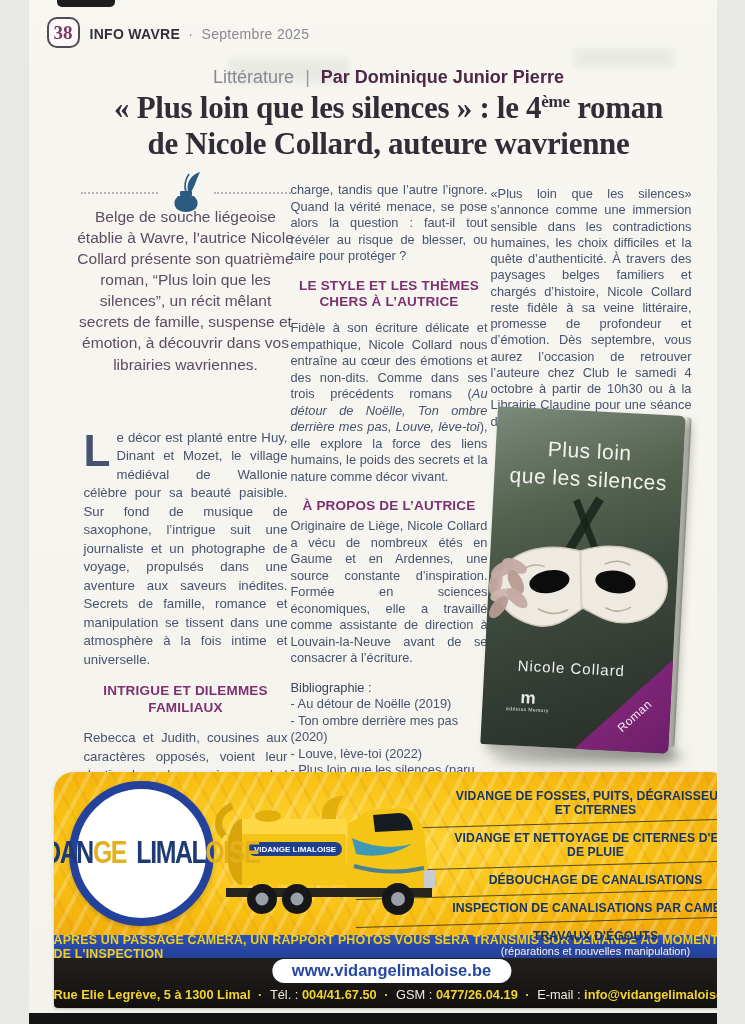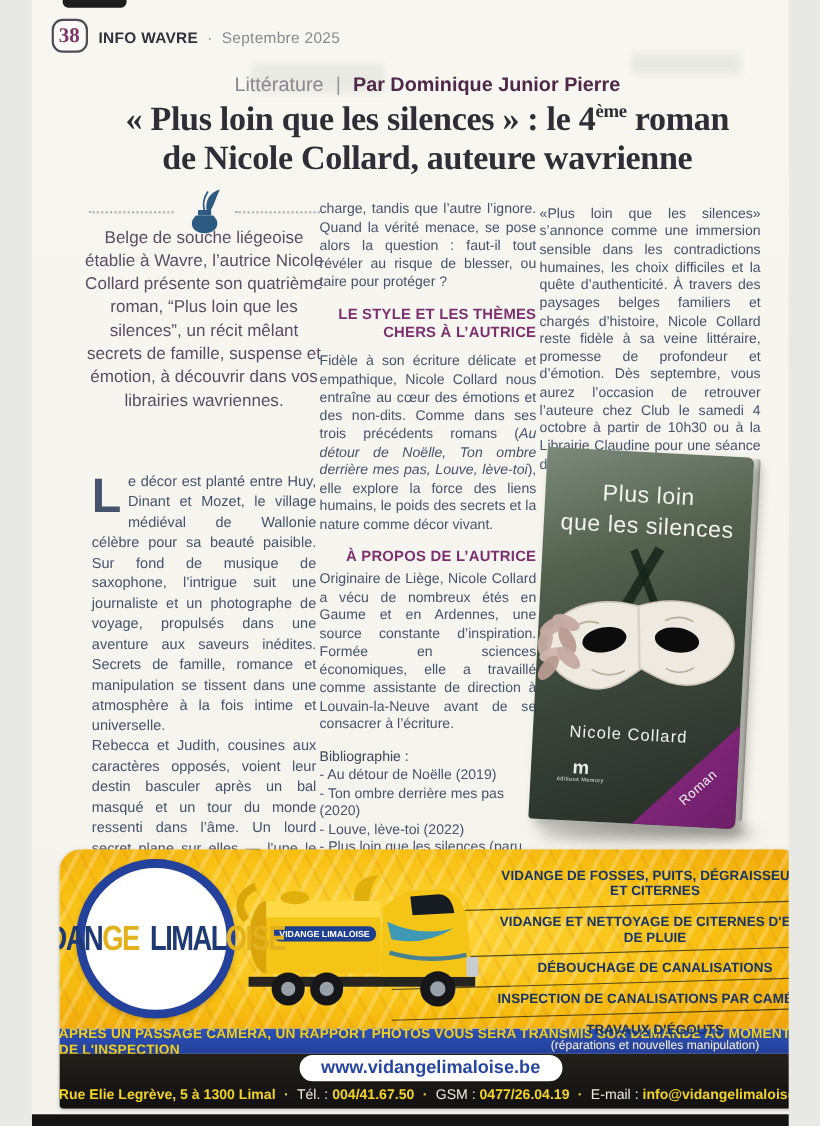--- a/index.html
+++ b/index.html
@@ -45,21 +45,21 @@
   .ink-row svg { flex:0 0 auto; }
 
   
   .lede { position:absolute; left:46px; top:206px; width:222px; text-align:center;
     font-size:15.5px; line-height:1.36; color:#5d4c63; font-weight:500; }
   .col { position:absolute; text-align:justify; color:#47536d; }
   .col p { text-align:justify; }
   .col-left  { left:55px;  top:429px; width:204px; font-size:13.2px; line-height:1.4; }
   .col-mid   { left:262px; top:182px; width:197px; font-size:12.8px; line-height:1.29; }
   .col-right { left:462px; top:186px; width:201px; font-size:12.8px; line-height:1.27; }
-  .sec-head { text-align:right; color:#7d3070; font-weight:700; font-size:13.5px; line-height:1.25;
+  .sec-head { text-align:center; color:#7d3070; font-weight:700; font-size:13.5px; line-height:1.25;
     letter-spacing:.2px; margin:14px 0 12px; }
   .col-mid .sec-head { margin:13px 0 9px; }
   .dropcap { float:left; font-size:44px; line-height:.8; font-weight:700; color:#47536d; padding:4px 6px 0 0; }
   .btitle { font-style:italic; }
   .biblio { margin-top:13px; text-align:left; }
   .biblio .bt { font-weight:400; color:#3c4557; }
   .biblio div { text-align:left; }
 
   
   .book-wrap { position:absolute; left:452px; top:399px; width:218px; height:368px; }
@@ -160,20 +160,21 @@
       <rect x="13" y="19" width="12" height="5" rx="1" fill="#2c5a80"></rect>
       <path d="M11,24 h16 l3,4 c2.5,7 -3,12 -11,12 s-13.5,-5 -11,-12 z" fill="#2c5a80"></path>
     </svg>
     <span class="dots"></span>
   </div>
 
   <p class="lede">Belge de souche liégeoise établie à Wavre, l’autrice Nicole Collard présente son quatrième roman, “Plus loin que les silences”, un récit mêlant secrets de famille, suspense et émotion, à découvrir dans vos librairies wavriennes.</p>
 
   <div class="col col-left">
     <p><span class="dropcap">L</span><span>e décor est planté entre Huy, Dinant et Mozet, le village médiéval de Wallonie célèbre pour sa beauté paisible. Sur fond de musique de saxophone, l’intrigue suit une journaliste et un photographe de voyage, propulsés dans une aventure aux saveurs inédites. Secrets de famille, romance et manipulation se tissent dans une atmosphère à la fois intime et universelle.</span></p>
+    <h4 class="sec-head">INTRIGUE ET DILEMMES FAMILIAUX</h4>
     <p>Rebecca et Judith, cousines aux caractères opposés, voient leur destin basculer après un bal masqué et un tour du monde ressenti dans l’âme. Un lourd secret plane sur elles — l’une le découvre, en assume la</p>
   </div>
 
   <div class="col col-mid">
     <p>charge, tandis que l’autre l’ignore. Quand la vérité menace, se pose alors la question : faut-il tout révéler au risque de blesser, ou taire pour protéger ?</p>
     <h4 class="sec-head">LE STYLE ET LES THÈMES CHERS À L’AUTRICE</h4>
     <p><span>Fidèle à son écriture délicate et empathique, Nicole Collard nous entraîne au cœur des émotions et des non-dits. Comme dans ses trois précédents romans (</span><span class="btitle">Au détour de Noëlle, Ton ombre derrière mes pas, Louve, lève-toi</span><span>), elle explore la force des liens humains, le poids des secrets et la nature comme décor vivant.</span></p>
     <h4 class="sec-head">À PROPOS DE L’AUTRICE</h4>
     <p style="margin-top:-6px">Originaire de Liège, Nicole Collard a vécu de nombreux étés en Gaume et en Ardennes, une source constante d’inspiration. Formée en sciences économiques, elle a travaillé comme assistante de direction à Louvain-la-Neuve avant de se consacrer à l’écriture.</p>
     <div class="biblio">

